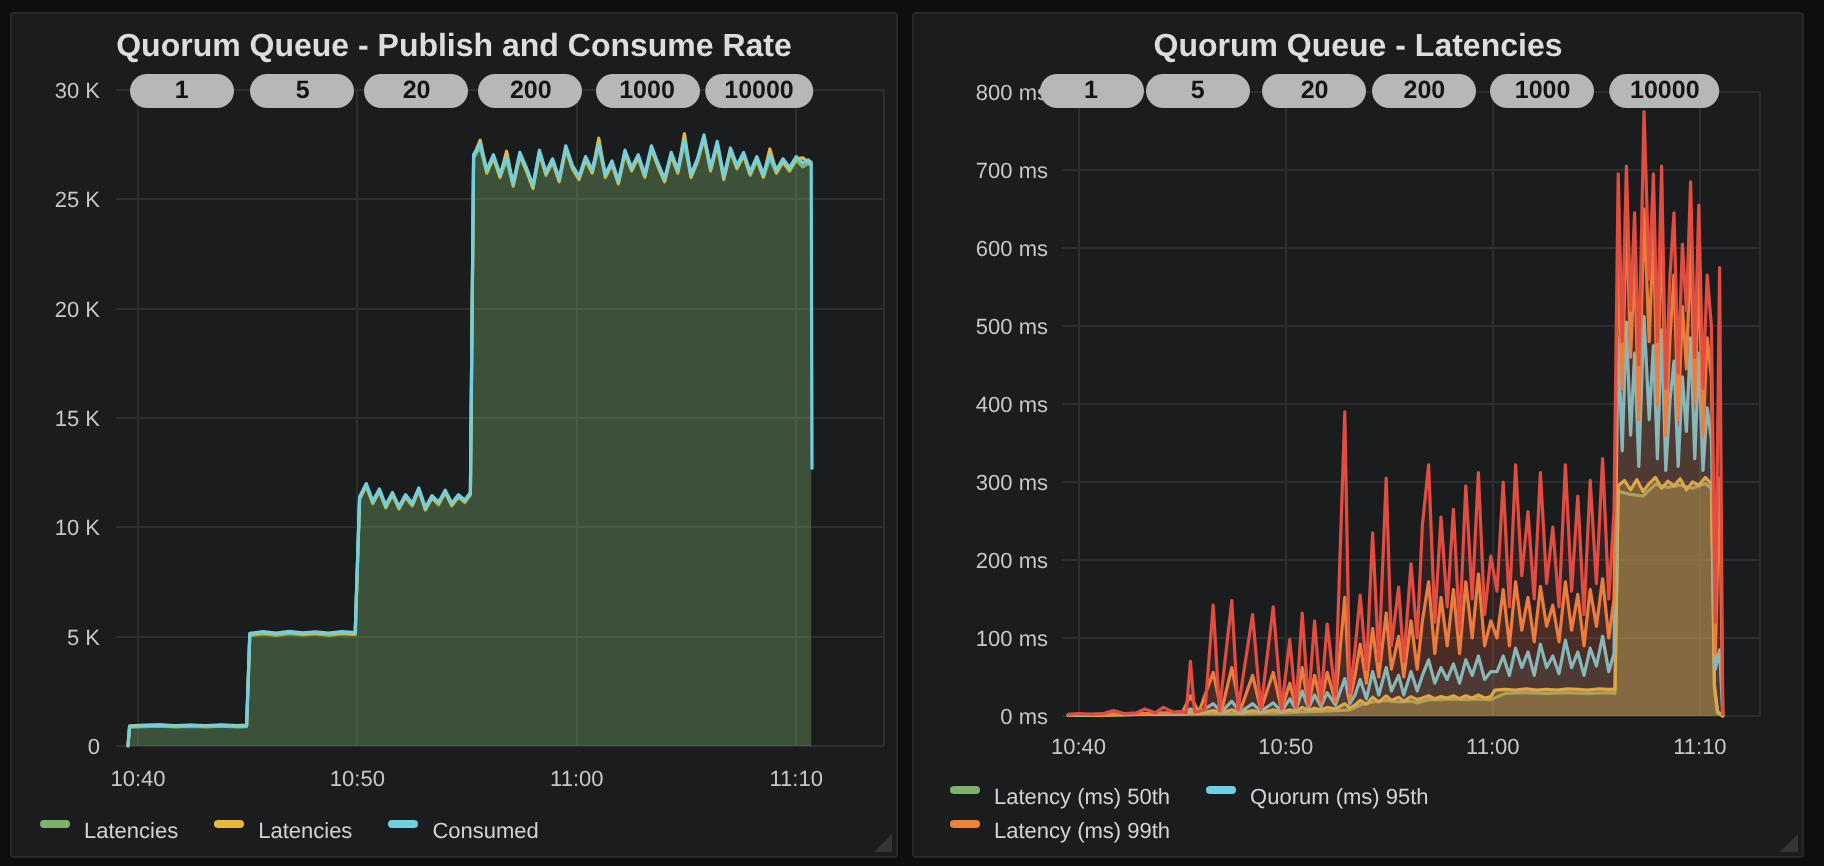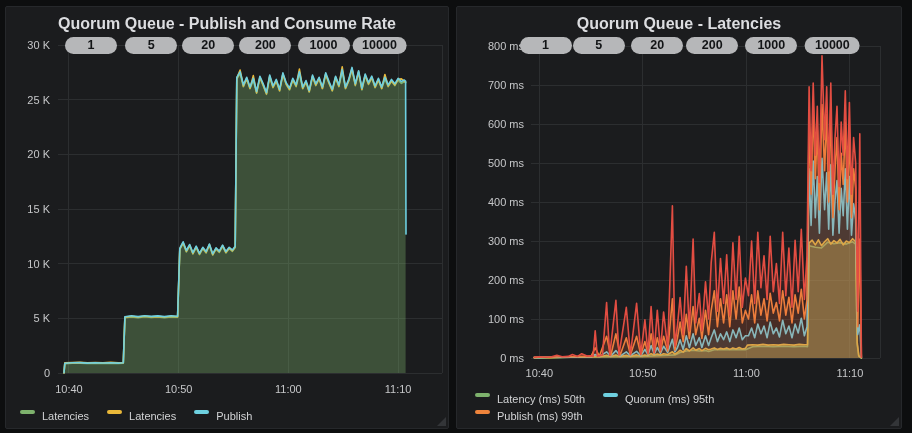--- a/index.html
+++ b/index.html
@@ -81,21 +81,21 @@
           <span class="legend-item">
             <span class="legend-dash" style="background: rgb(126, 178, 109);"></span>
             <span>Latencies</span>
           </span>
           <span class="legend-item">
             <span class="legend-dash" style="background: rgb(234, 184, 57);"></span>
             <span>Latencies</span>
           </span>
           <span class="legend-item">
             <span class="legend-dash" style="background: rgb(110, 208, 224);"></span>
-            <span>Publish</span>
+            <span>Consumed</span>
           </span>
         </div>
       </div>
     <div class="resize-handle"></div>
   </section>
 
   <section class="panel" id="panel-1">
     <h2 class="panel-title">Quorum Queue - Latencies</h2>
     <svg class="chart" id="chart-1" width="444" height="421" viewBox="0 0 444 421">
         <g shape-rendering="crispEdges">
@@ -153,20 +153,20 @@
             <span>Latency (ms) 50th</span>
           </span>
           <span class="legend-item">
             <span class="legend-dash" style="background: rgb(110, 208, 224);"></span>
             <span>Quorum (ms) 95th</span>
           </span>
         </div>
         <div class="legend-row">
           <span class="legend-item">
             <span class="legend-dash" style="background: rgb(239, 132, 60);"></span>
-            <span>Publish (ms) 99th</span>
+            <span>Latency (ms) 99th</span>
           </span>
         </div>
       </div>
     <div class="resize-handle"></div>
   </section>
 
 </div>
 
 </body></html>

